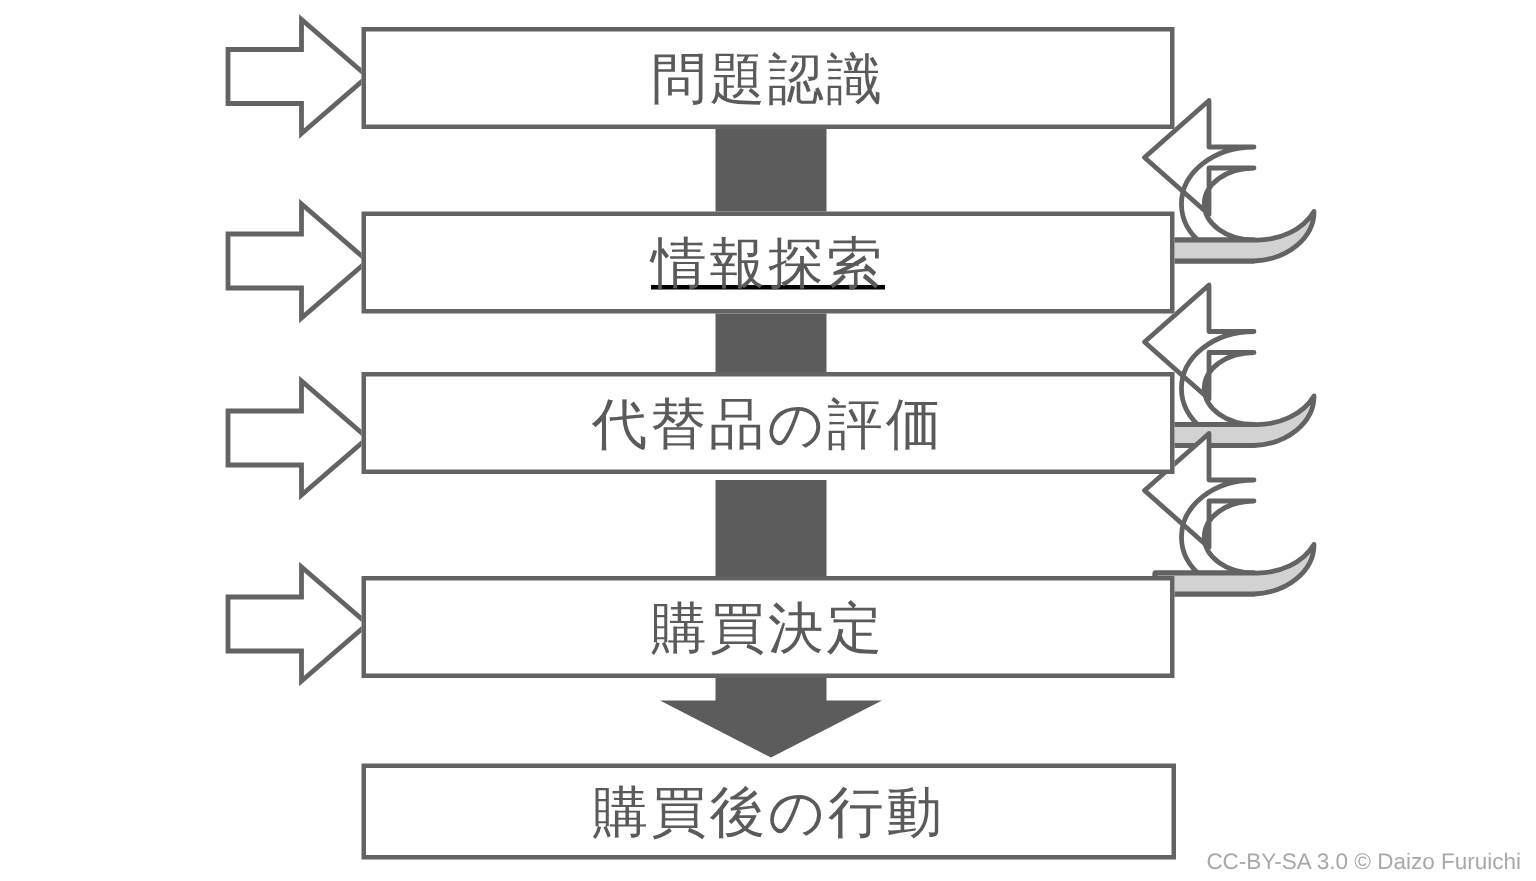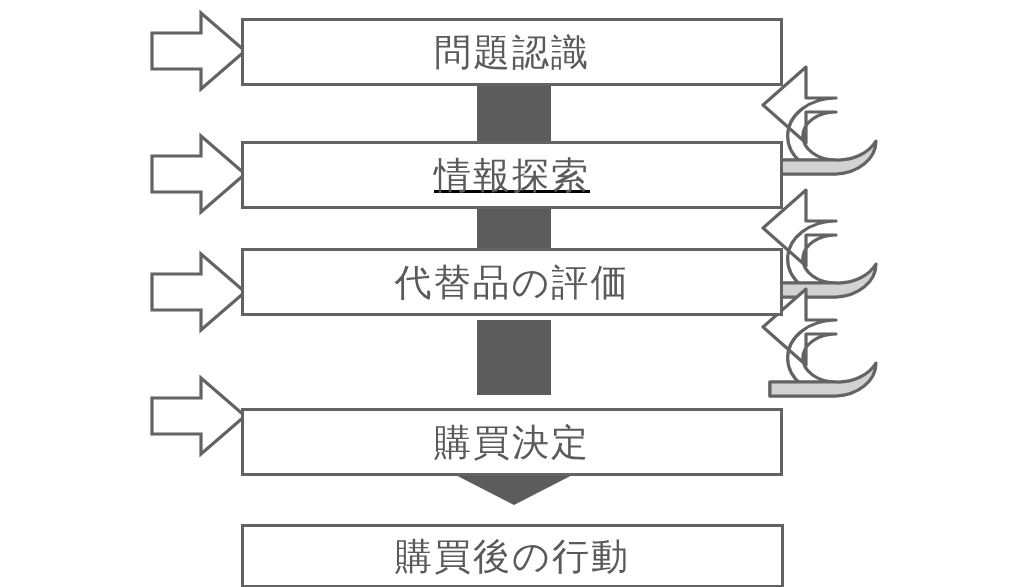--- a/index.html
+++ b/index.html
@@ -104,22 +104,23 @@
   </div>
 
   <div class="stage-box" style="left:241px; top:141px; width:542px; height:68px;text-decoration:underline;">
     <span class="stage-label">情報探索</span>
   </div>
 
   <div class="stage-box" style="left:241px; top:248px; width:542px; height:68px;">
     <span class="stage-label">代替品の評価</span>
   </div>
 
-  <div class="stage-box" style="left:241px; top:408px; width:542px; height:68px;">
+  <div class="stage-box" style="left:241px; top:384px; width:542px; height:68px;">
     <span class="stage-label">購買決定</span>
   </div>
 
-  <div class="stage-box" style="left:241px; top:524px; width:543px; height:64px;">
+  <div class="stage-box" style="left:241px; top:509px; width:543px; height:64px;">
     <span class="stage-label">購買後の行動</span>
   </div>
 
+  <div class="attribution">CC-BY-SA 3.0 © Daizo Furuichi</div>
 
 </div>
 
 </body></html>

